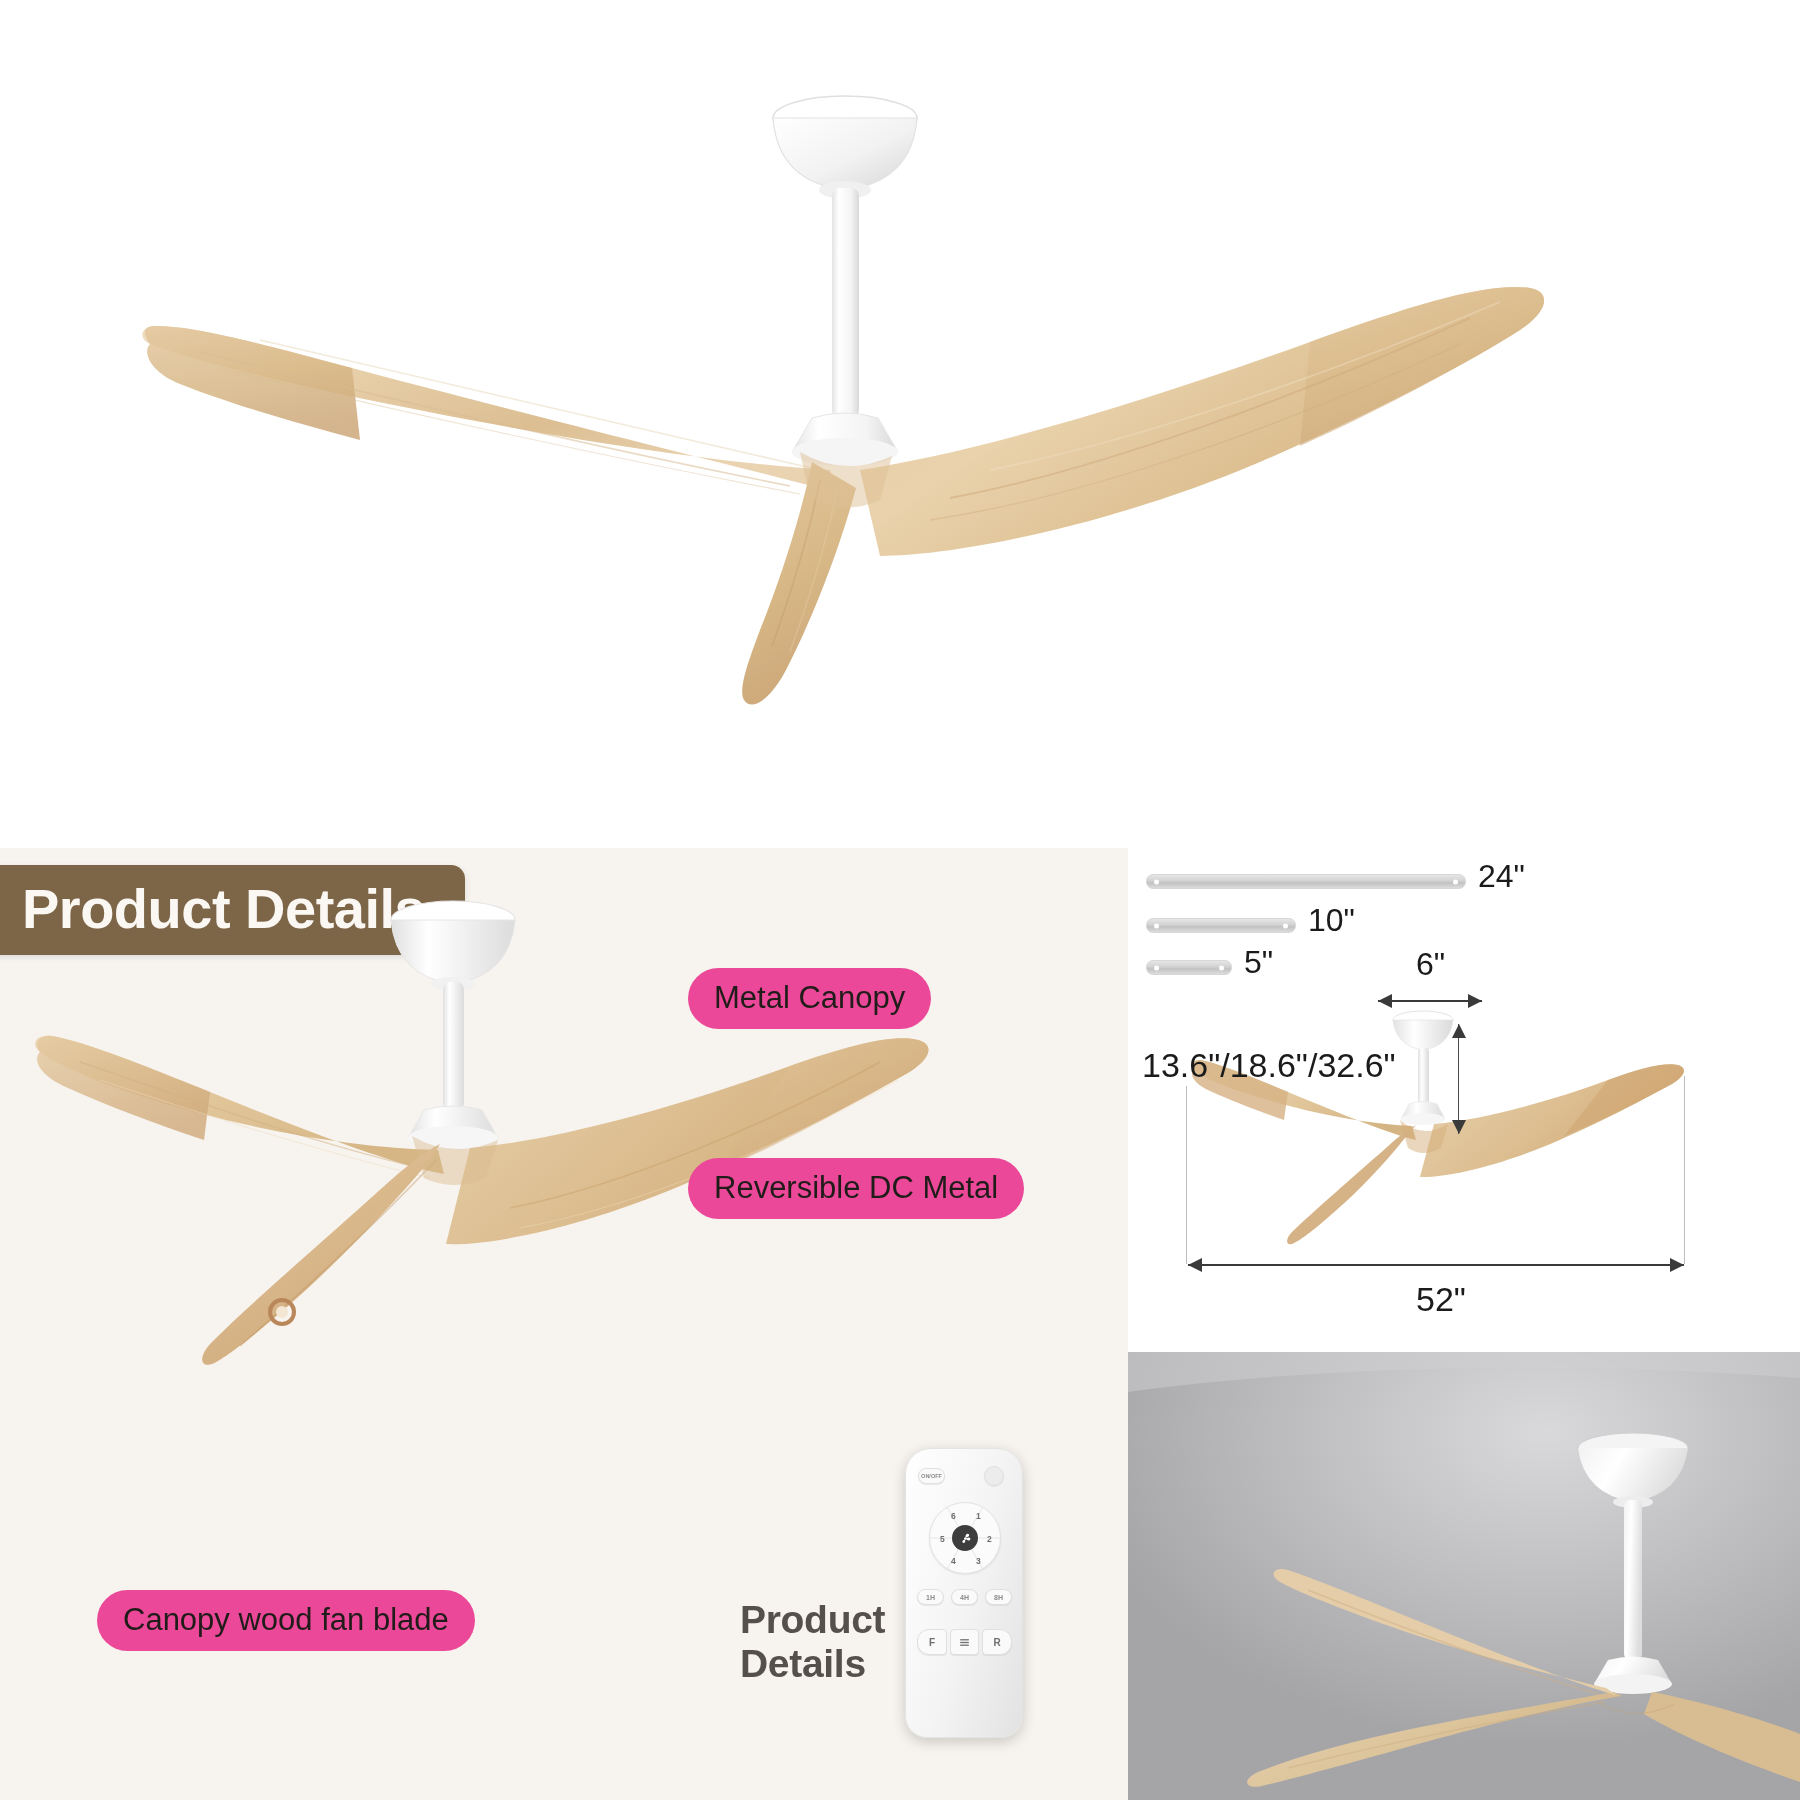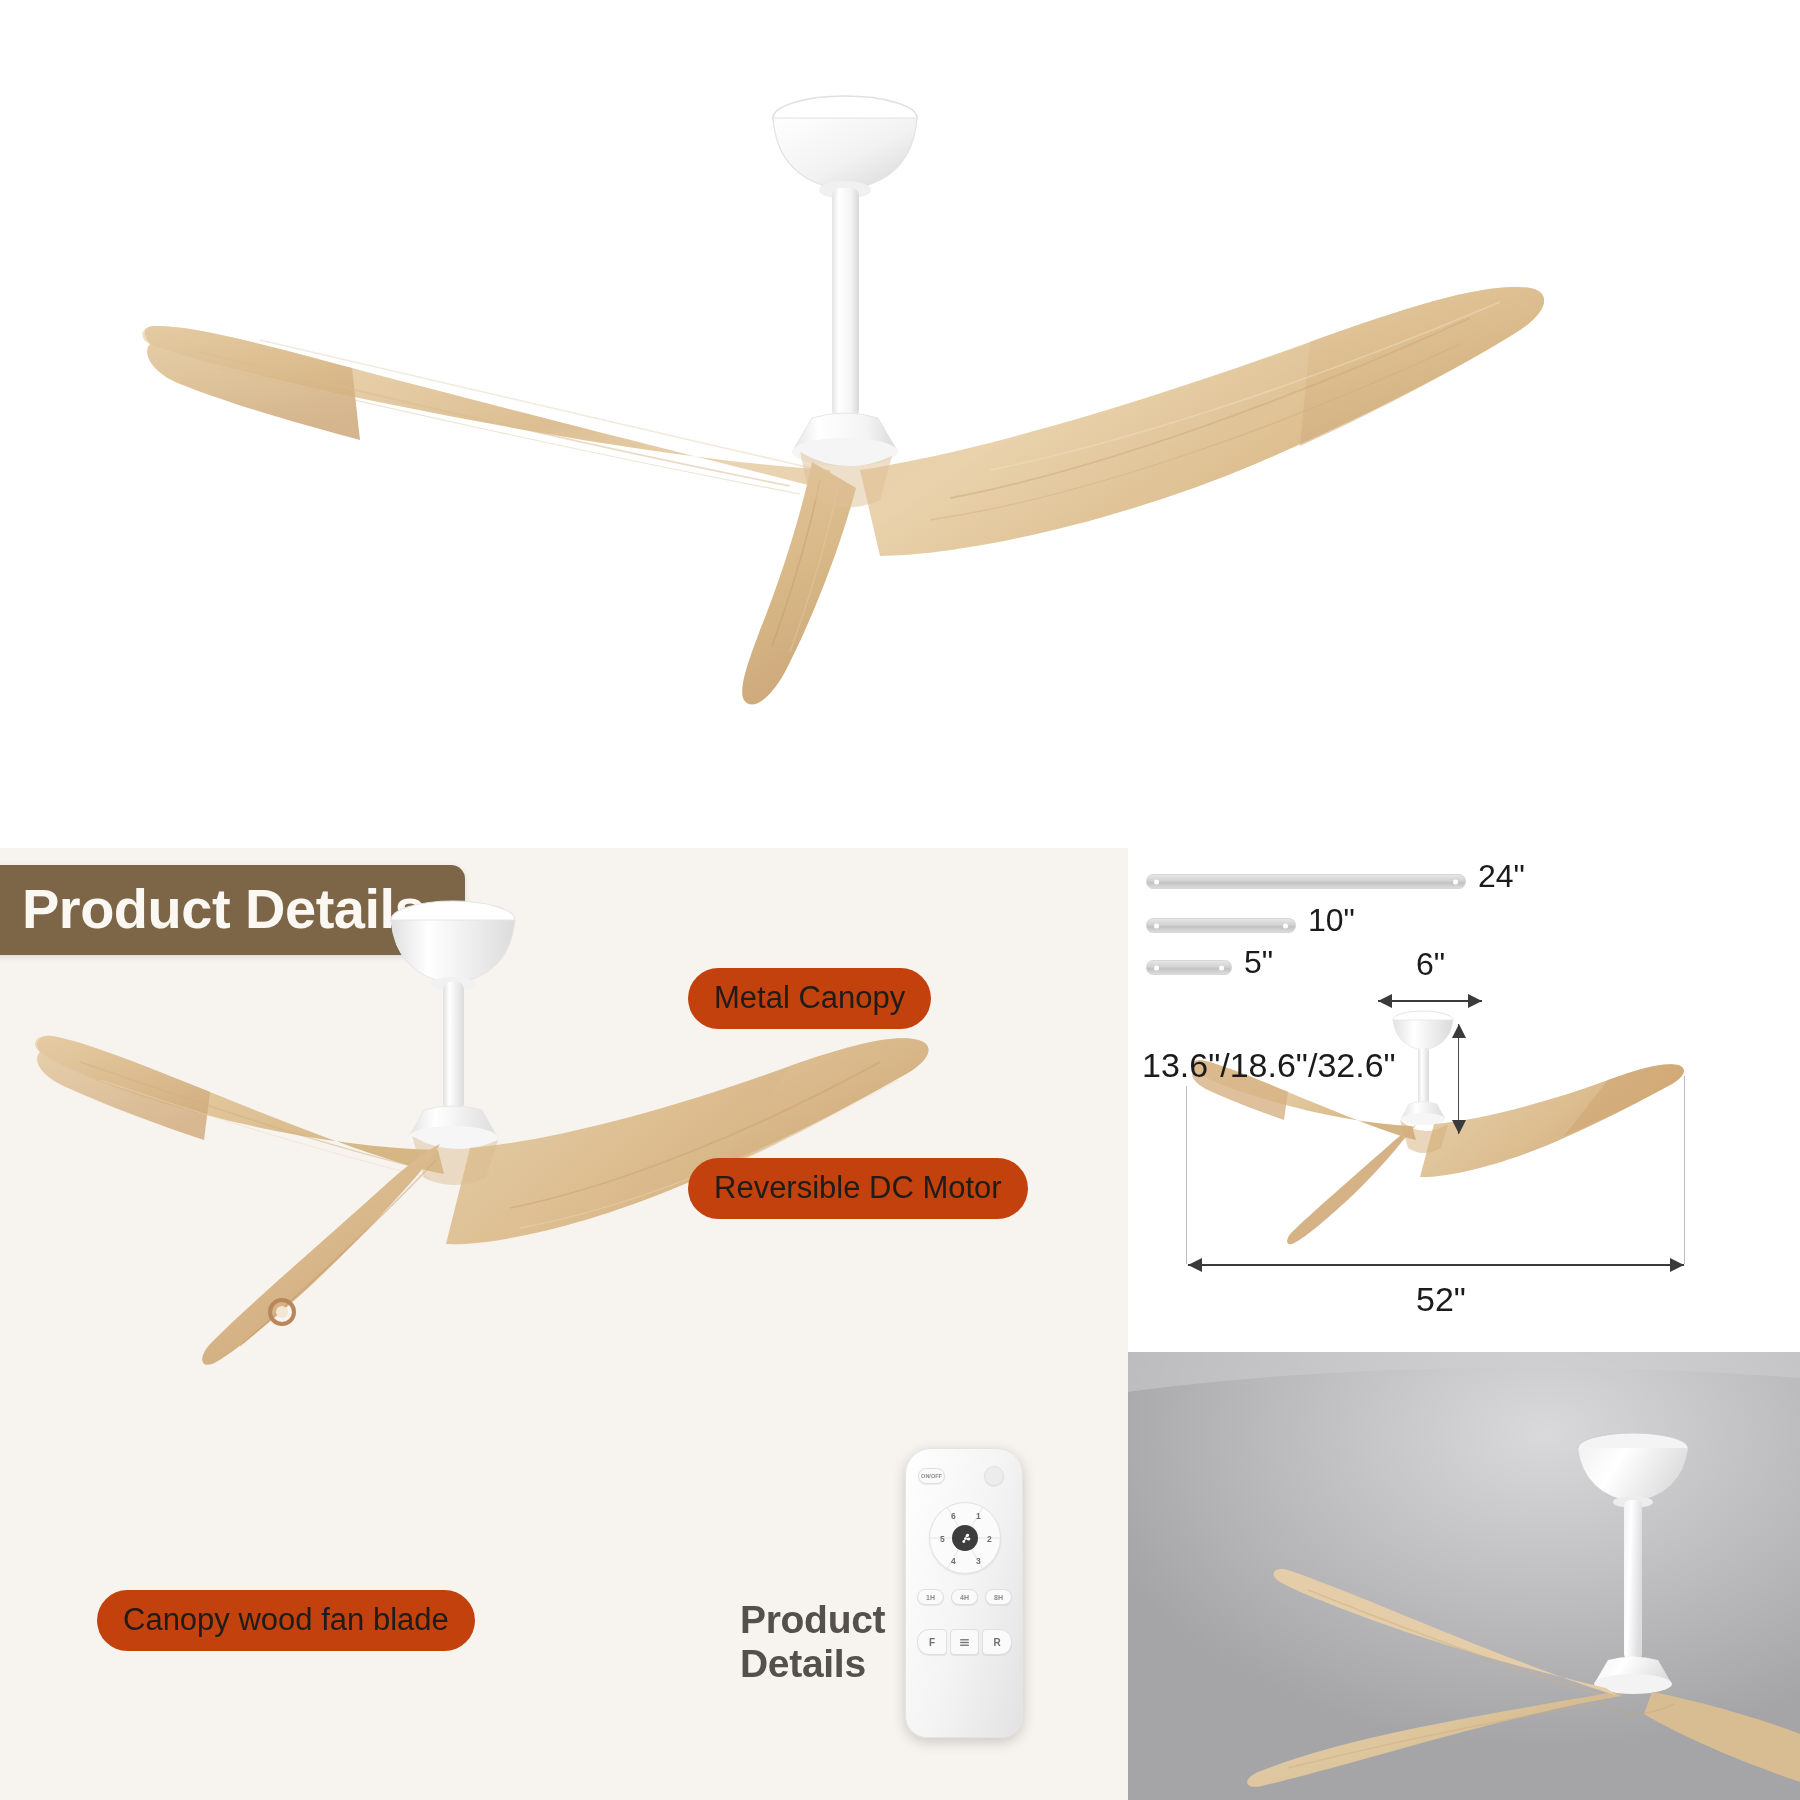--- a/index.html
+++ b/index.html
@@ -32,21 +32,21 @@
     box-shadow:0 2px 6px rgba(0,0,0,.10);
   }
   .banner-text {
     color:#fbf8f4; font-size:56px; font-weight:700; letter-spacing:-0.5px;
     line-height:1.0; white-space:nowrap;
   }
 
   
   .pill {
     position:absolute;
-    background:#c2410c;
+    background:#ec4899;
     border-radius:999px;
     padding:11px 26px;
     color:#201c19; font-size:31px; font-weight:400;
     white-space:nowrap; line-height:1.25;
   }
   #pill-canopy { left:688px; top:968px; }
   #pill-motor  { left:688px; top:1158px; }
   #pill-blade  { left:97px;  top:1590px; }
 
   .remote-label {
@@ -266,21 +266,21 @@
 
     <circle cx="282" cy="464" r="12" fill="none" stroke="#b9875a" stroke-width="4"></circle>
     <circle cx="282" cy="464" r="6" fill="#f3e6d2"></circle>
 
     <path d="M412,288 Q453,312 498,292 L486,330 Q453,344 424,330 Z" fill="#d9ba8f" opacity="0.45"></path>
   </svg>
 
 </div>
 
 <div class="pill" id="pill-canopy">Metal Canopy</div>
-<div class="pill" id="pill-motor">Reversible DC Motor</div>
+<div class="pill" id="pill-motor">Reversible DC Metal</div>
 <div class="pill" id="pill-blade">Canopy wood fan blade</div>
 
 <div class="remote-label">
   <div>Product</div>
   <div>Details</div>
 </div>
 
 <div class="remote-body">
   <div class="r-btn" style="left:12px; top:19px; width:27px; height:16px; font-size:5.5px;">ON/OFF</div>
   <div class="r-btn" style="left:78px; top:17px; width:20px; height:20px; background:#ececec;"></div>

